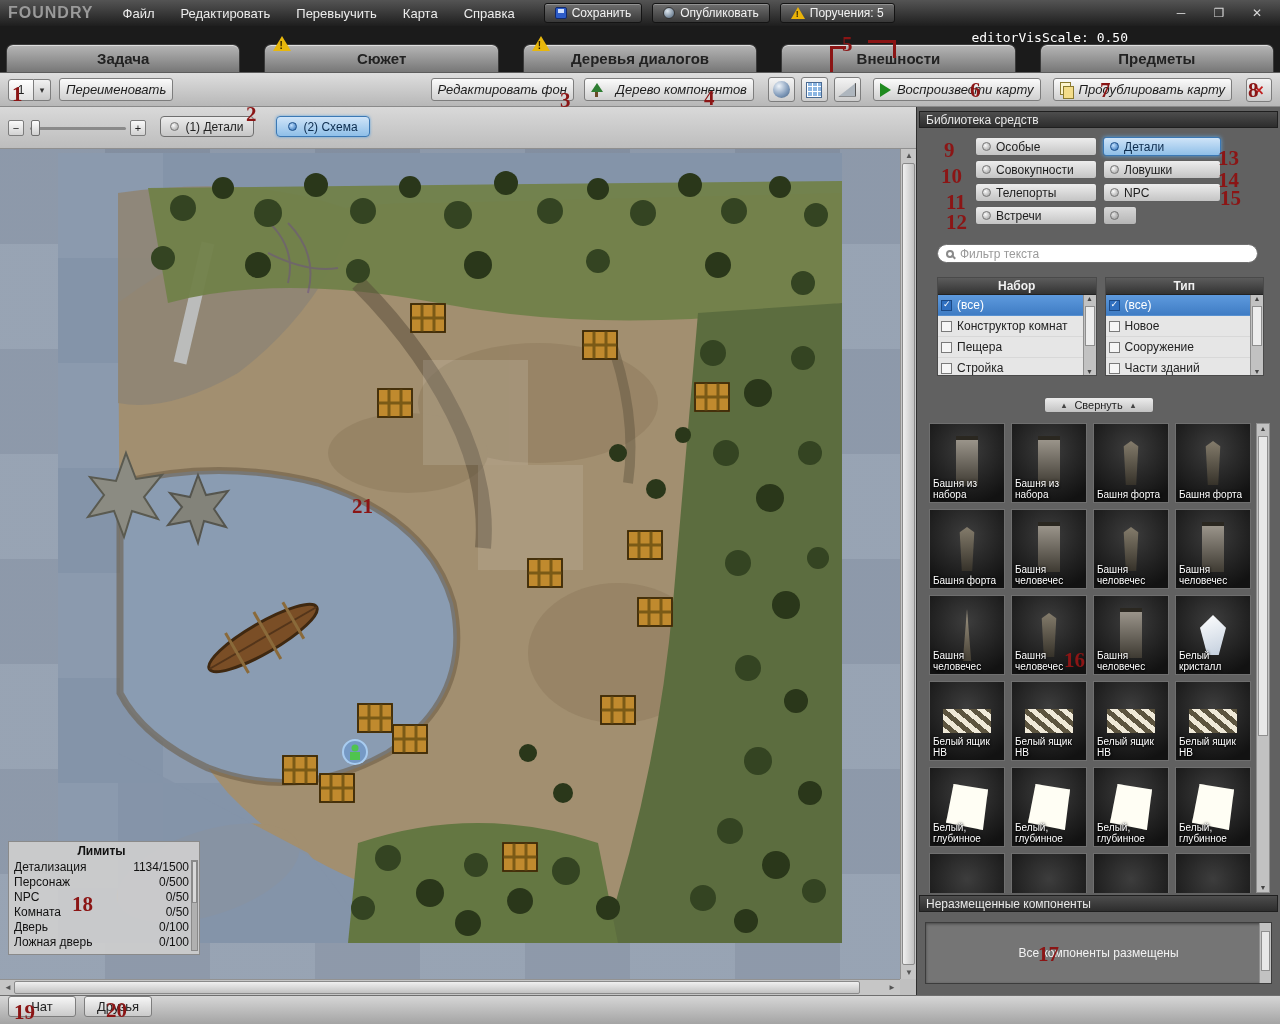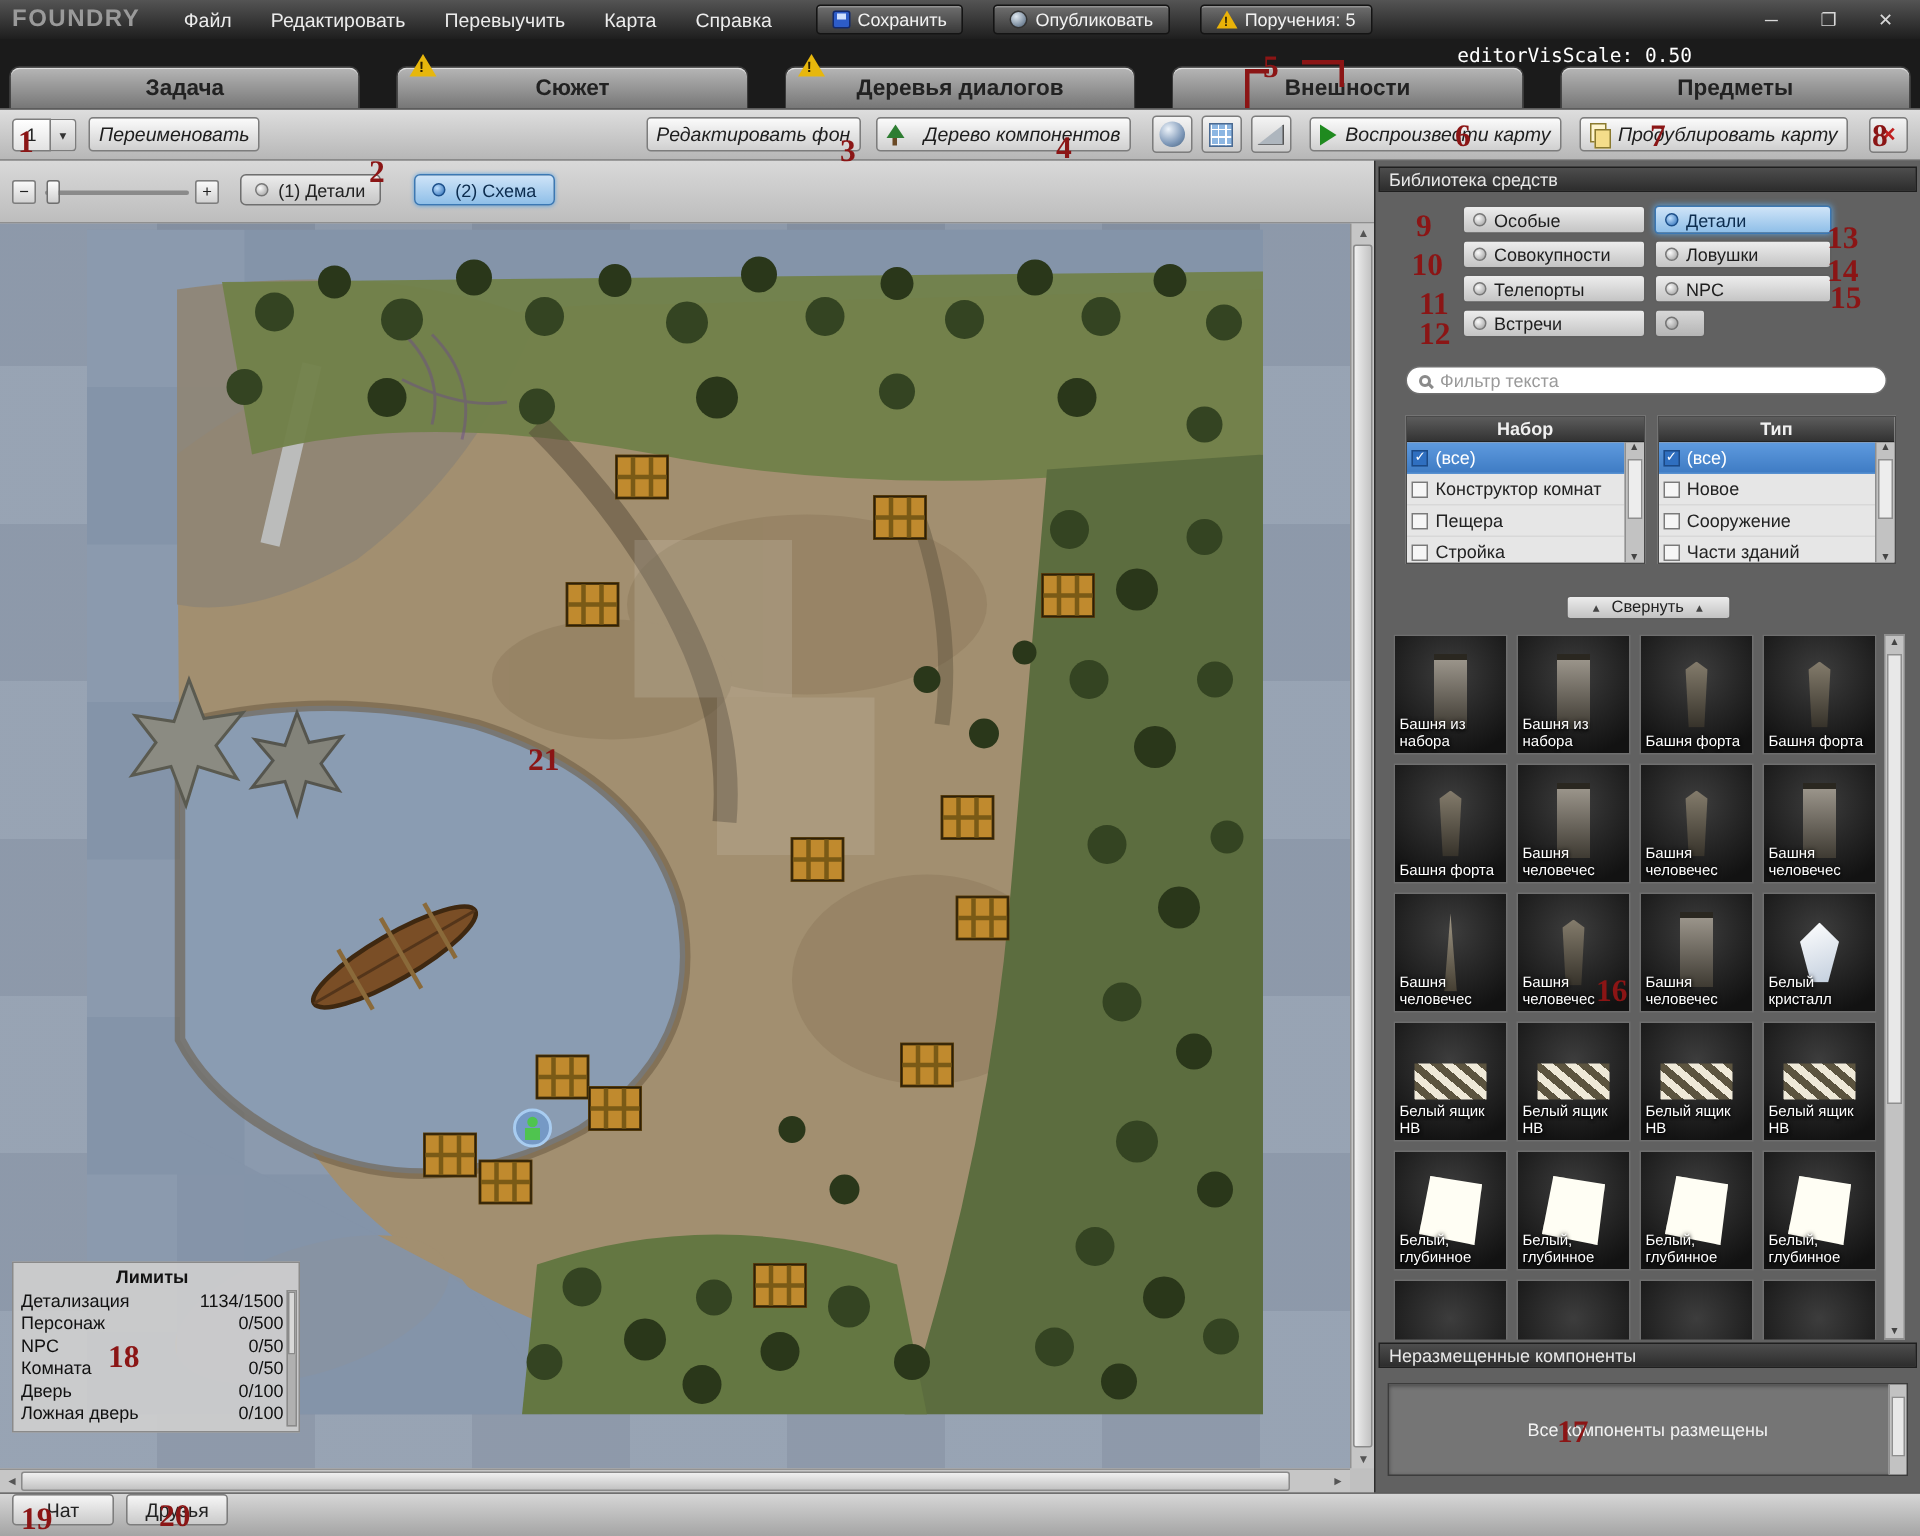--- a/index.html
+++ b/index.html
@@ -7,21 +7,21 @@
   body { font-family:"Liberation Sans",sans-serif; background:#4a4a4a; overflow:hidden; }
   .page { position:relative; width:1280px; height:1024px; background:#3a3a3a; overflow:hidden; }
 
   
   .menubar { position:absolute; top:0; left:0; right:0; height:26px;
     background:linear-gradient(#545454,#1e1e1e); display:flex; align-items:center; z-index:10; }
   .logo { color:#9a9a9a; font-weight:bold; font-size:16px; letter-spacing:1px; margin:0 16px 0 8px; }
   .menu-item { color:#ececec; font-size:13px; padding:0 13px; cursor:default; }
   .mb-btn { height:20px; background:linear-gradient(#6f6f6f,#383838); border:1px solid #141414;
     box-shadow:inset 0 1px 0 rgba(255,255,255,.25); border-radius:3px; color:#f2f2f2; font-size:12px;
-    display:flex; align-items:center; gap:5px; padding:0 10px; margin-left:20px; }
+    display:flex; align-items:center; gap:5px; padding:0 10px; margin-left:10px; }
   .icon-floppy { width:12px; height:12px; background:#2d5cc8; border:1px solid #12296a; border-radius:2px; position:relative; }
   .icon-floppy::after { content:""; position:absolute; left:2px; top:1px; width:6px; height:4px; background:#cfe0ff; }
   .icon-globe { width:12px; height:12px; border-radius:50%; background:radial-gradient(circle at 35% 30%,#dfe8f0,#7d8ea0 65%,#4d5d6e); border:1px solid #333; }
   .icon-warn { width:0; height:0; border-left:7px solid transparent; border-right:7px solid transparent;
     border-bottom:12px solid #eab308; position:relative; }
   .icon-warn::after { content:"!"; position:absolute; left:-2px; top:2px; font-size:9px; font-weight:bold; color:#3a2a00; }
   .win-controls { margin-left:auto; display:flex; gap:16px; padding-right:12px; }
   .win-btn { width:22px; text-align:center; color:#d8d8d8; font-size:12px; cursor:default; }
   .win-min::before{content:"─";} .win-max::before{content:"❐";} .win-close::before{content:"✕";}
 

